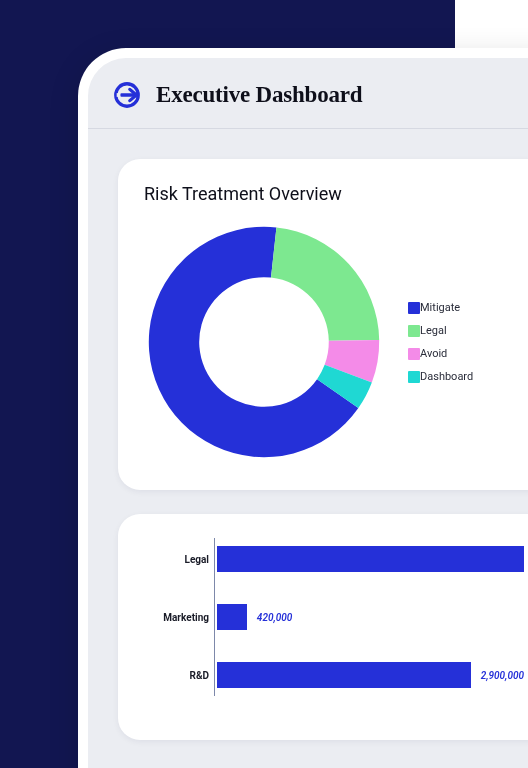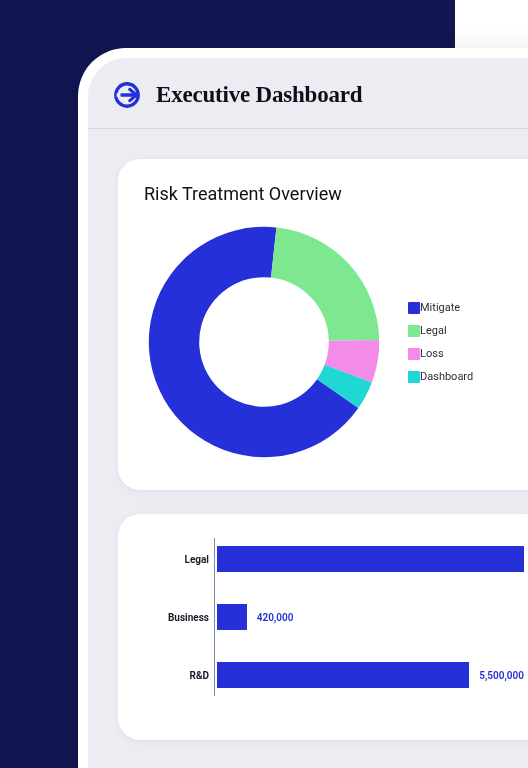--- a/index.html
+++ b/index.html
@@ -126,20 +126,21 @@
   .bar {
     height: 26px;
     background: #2530d8;
     border-radius: 0;
   }
   .bar-value {
     font-size: 10px;
     font-weight: 600;
     margin-left: 10px;
     color: #2530d8;
+    font-style: italic;
   }
 </style>
 </head>
 <body>
 
 <div class="bg-navy"></div>
 
 <div class="device">
 
   <div class="header">
@@ -171,45 +172,45 @@
             <div class="legend-item">
               <span class="swatch" style="background: rgb(37, 48, 216);"></span>
               <span>Mitigate</span>
             </div>
             <div class="legend-item">
               <span class="swatch" style="background: rgb(125, 232, 144);"></span>
               <span>Legal</span>
             </div>
             <div class="legend-item">
               <span class="swatch" style="background: rgb(244, 139, 232);"></span>
-              <span>Loss</span>
+              <span>Avoid</span>
             </div>
             <div class="legend-item">
               <span class="swatch" style="background: rgb(31, 216, 211);"></span>
               <span>Dashboard</span>
             </div>
           </div>
       </div>
     </div>
 
     <div class="card">
       <div class="bars-outer" style="padding-left: 70px;">
         <div class="bars" id="bars" style="margin-left: 0px; padding-left: 2px; border-left: 1.5px solid rgb(125, 136, 170);">
             <div class="bar-row">
               <div class="bar-label">Legal</div>
               <div class="bar" style="width: 320px; background: rgb(37, 48, 216);"></div>
             </div>
             <div class="bar-row">
-              <div class="bar-label">Business</div>
+              <div class="bar-label">Marketing</div>
               <div class="bar" style="width: 29.8667px; background: rgb(37, 48, 216);"></div>
               <span class="bar-value">420,000</span>
             </div>
             <div class="bar-row">
               <div class="bar-label">R&amp;D</div>
               <div class="bar" style="width: 273.778px; background: rgb(37, 48, 216);"></div>
-              <span class="bar-value">5,500,000</span>
+              <span class="bar-value">2,900,000</span>
             </div>
           </div>
       </div>
     </div>
 
   </div>
 </div>
 
 </body></html>

